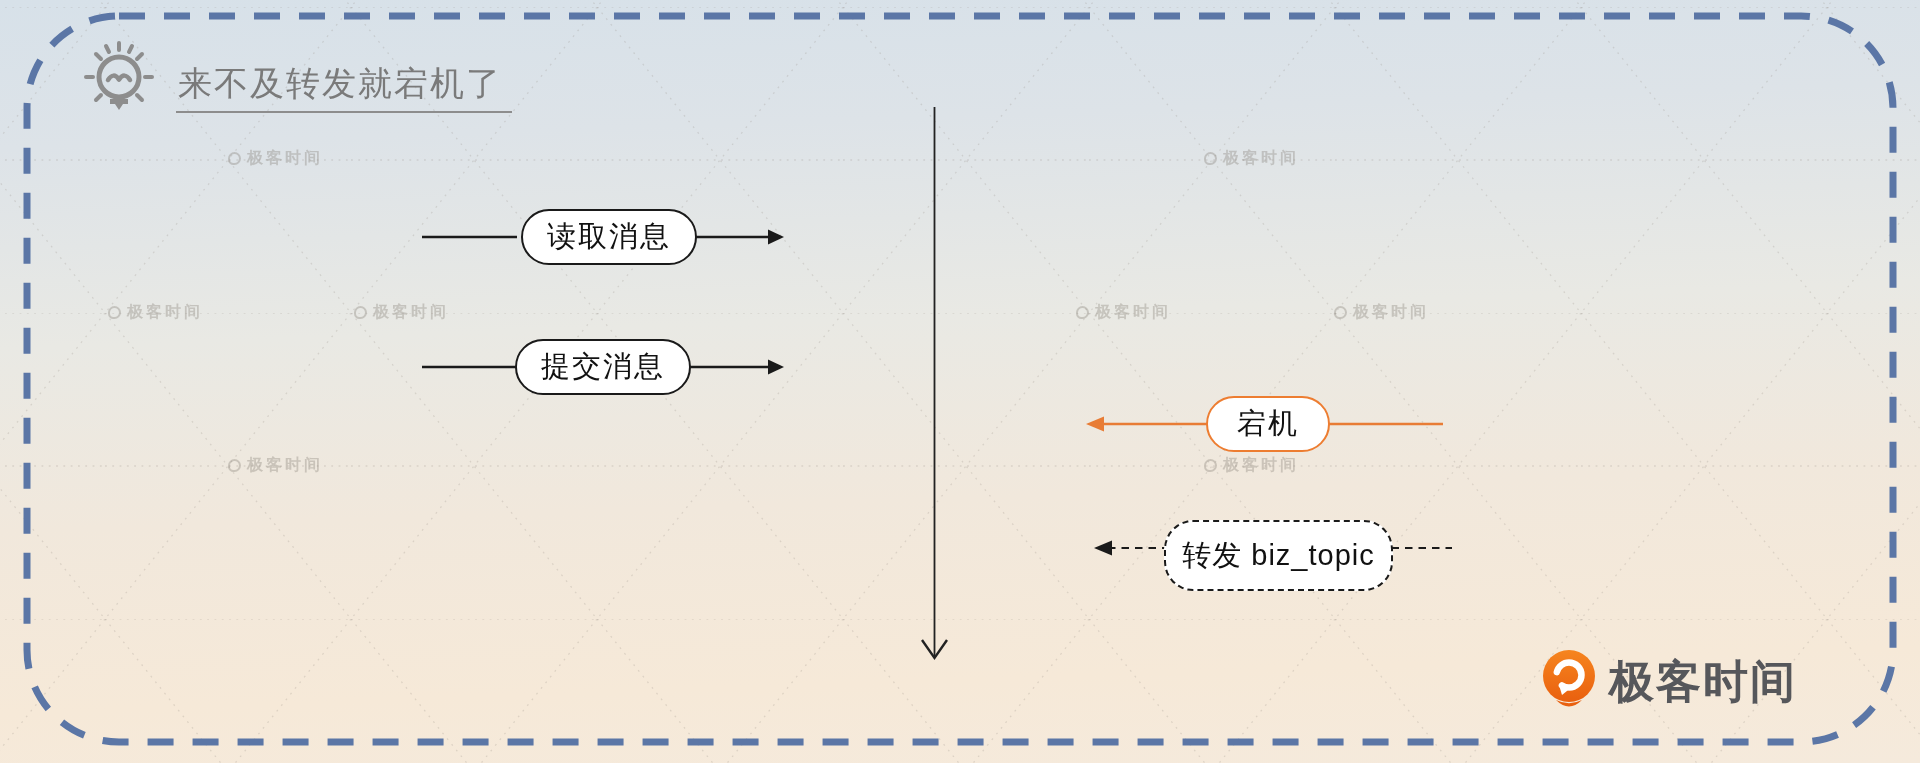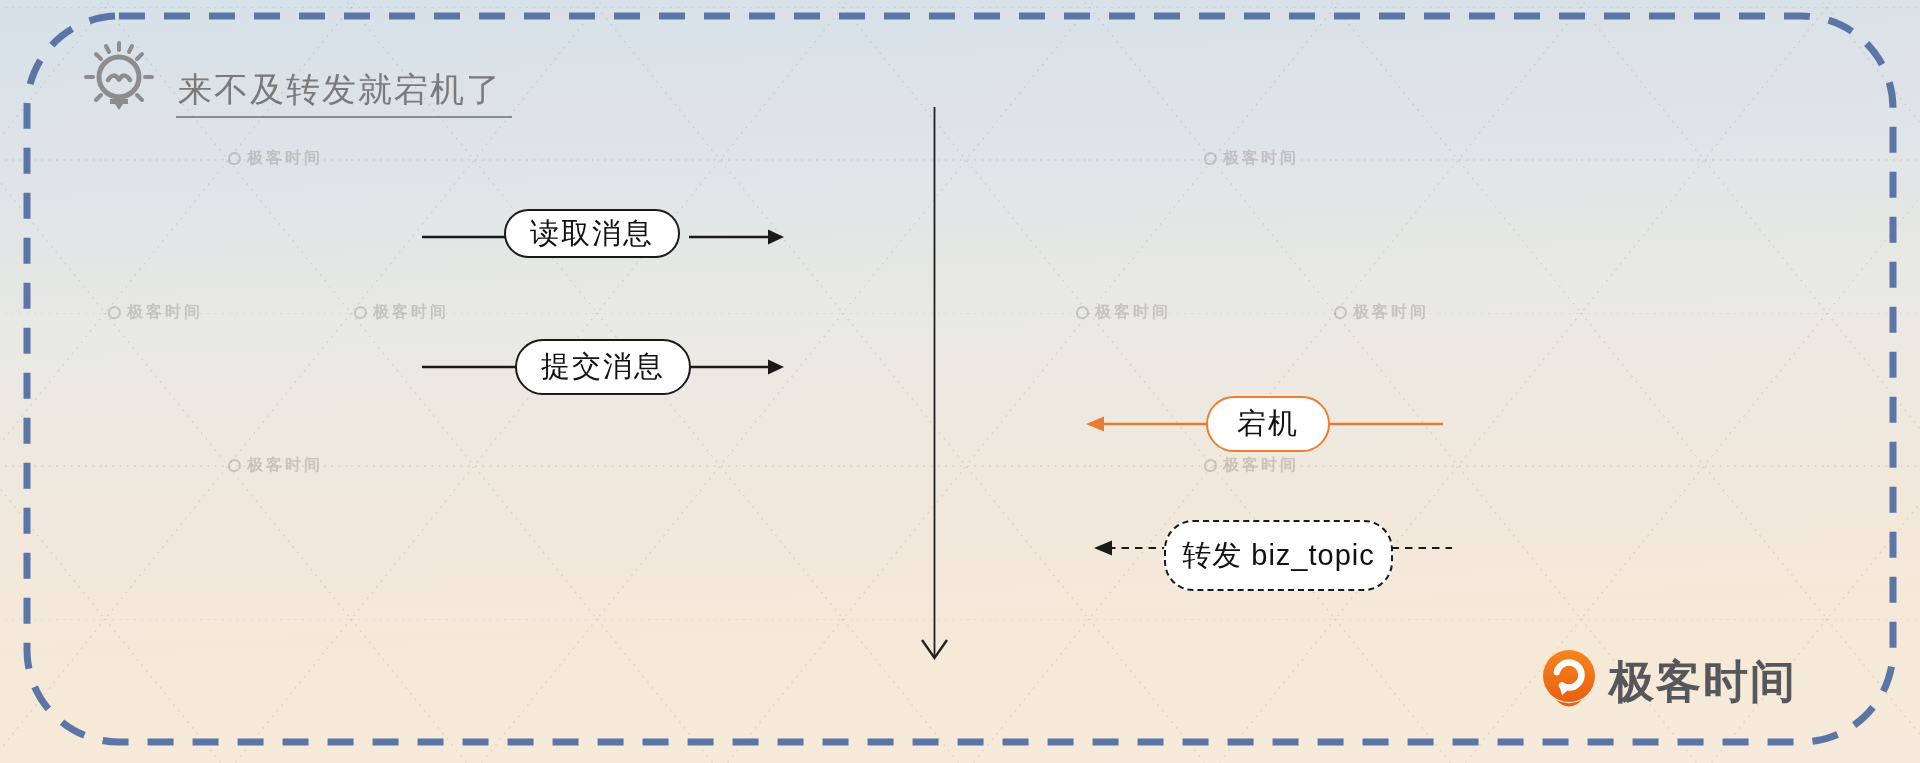--- a/index.html
+++ b/index.html
@@ -20,36 +20,36 @@
     position:absolute;display:flex;align-items:center;gap:6px;
     color:rgba(125,119,110,0.32);user-select:none;
   }
   .wm-ring{
     width:13px;height:13px;border:2.5px solid rgba(125,119,110,0.32);
     border-radius:50% 50% 50% 42%;box-sizing:border-box;flex:0 0 auto;
   }
   .wm-text{font-size:16px;letter-spacing:3px;font-weight:700;line-height:1;}
 
   
-  .title-block{position:absolute;left:82px;top:38px;display:flex;align-items:flex-end;}
+  .title-block{position:absolute;left:82px;top:38px;display:flex;align-items:center;}
   .title-text{
     margin-left:20px;margin-top:22px;
     font-size:34px;color:#7A7A7A;letter-spacing:2px;
     padding:0 10px 8px 2px;border-bottom:2px solid #8D8D8D;line-height:1.1;
   }
 
   
   .pill{
     position:absolute;box-sizing:border-box;background:#FFFFFF;
     display:flex;align-items:center;justify-content:center;
     border:2.5px solid #1A1A1A;border-radius:29px;
     font-size:29px;color:#111111;letter-spacing:2px;
     z-index:5;
   }
-  .pill-read   {left:504px;top:209px;width:176px;height:49px;}
+  .pill-read   {left:521px;top:209px;width:176px;height:56px;}
   .pill-commit {left:515px;top:339px;width:176px;height:56px;}
   .pill-crash  {left:1206px;top:396px;width:124px;height:56px;border-color:#ED7D31;}
   .pill-forward{left:1164px;top:520px;width:229px;height:71px;border-style:dashed;letter-spacing:1px;}
 
   
   .brand{position:absolute;left:1543px;top:650px;display:flex;align-items:center;z-index:6;}
   .brand-text{
     margin-left:14px;font-size:45px;font-weight:600;color:#56575B;
     letter-spacing:2px;line-height:1;
   }

